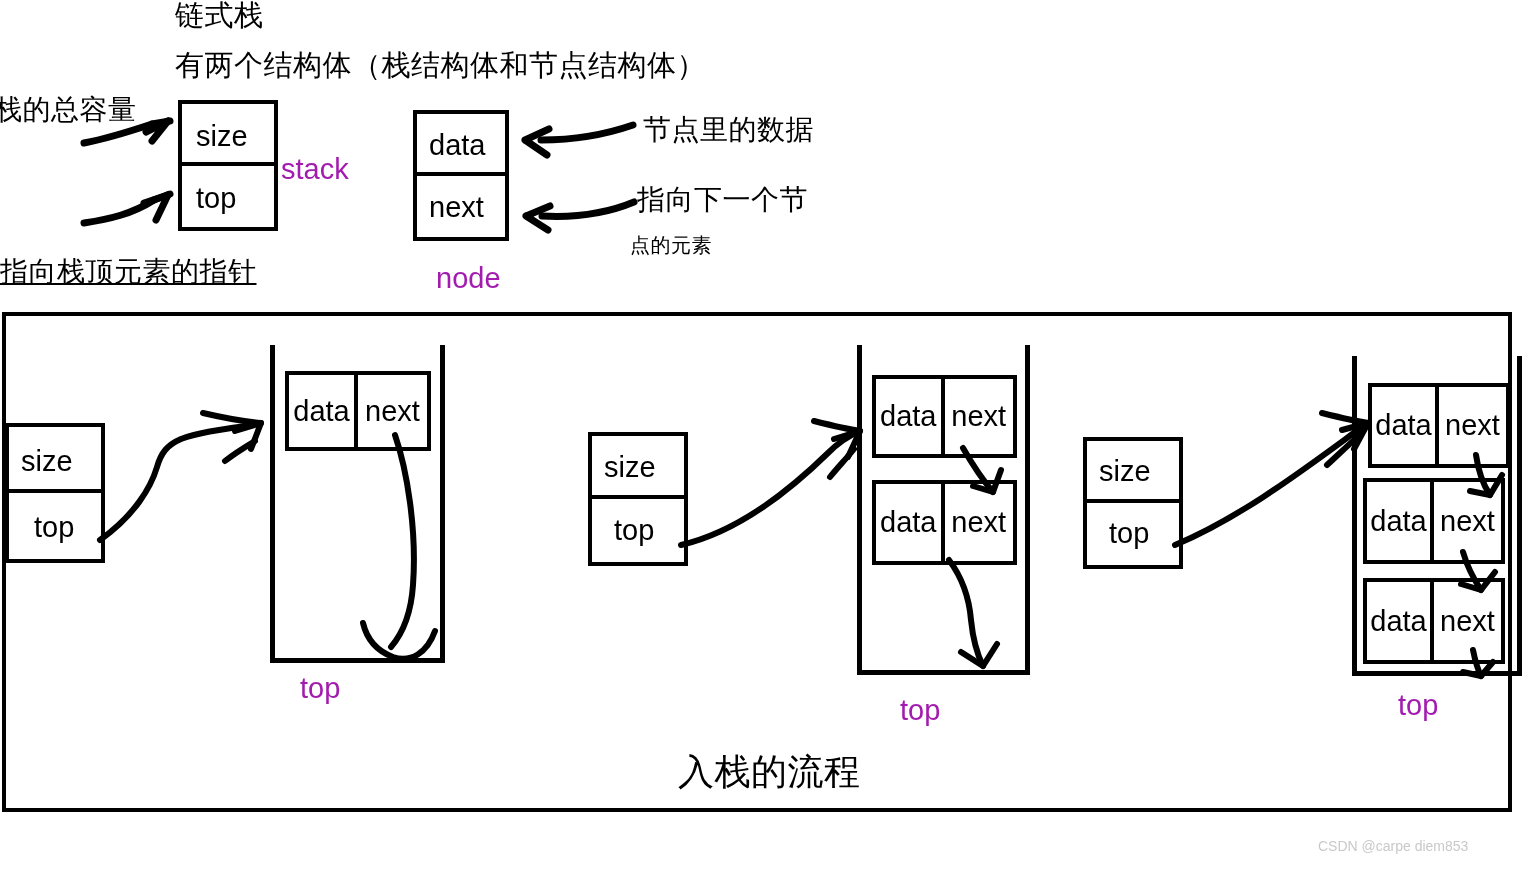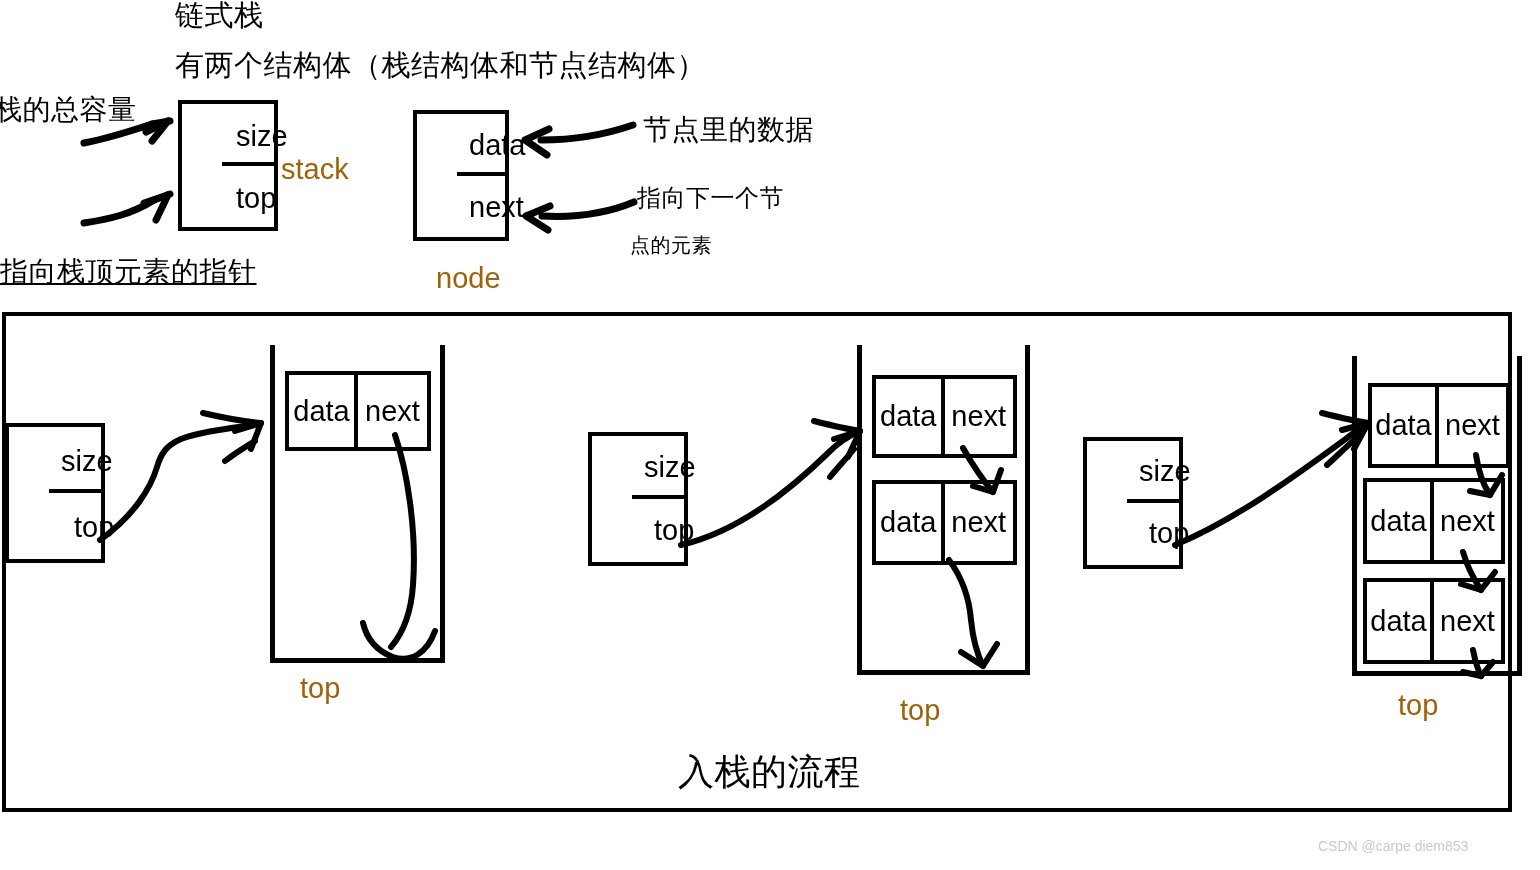--- a/index.html
+++ b/index.html
@@ -28,33 +28,32 @@
     font-size: 27px;
     line-height: 1.1;
     white-space: nowrap;
     color: #000;
     letter-spacing: 0.5px;
   }
   .en {
     font-size: 29px;
     line-height: 1.05;
     white-space: nowrap;
-    color: #a16207;
+    color: #a21caf;
   }
 
   
   .struct-box {
     border: 4px solid #000;
     box-sizing: border-box;
     background: transparent;
   }
   .struct-cell {
     box-sizing: border-box;
     position: relative;
-    margin-left: 40px;
   }
   .struct-cell.divider { border-bottom: 4px solid #000; }
   .cell-text {
     position: absolute;
     white-space: nowrap;
     font-size: 29px;
   }
 
   
   .node-box {
@@ -145,21 +144,21 @@
   <svg class="ink" style="left:515px; top:118px;" width="125" height="50">
     <path d="M118,7 C92,16 64,22 26,22" stroke-width="7"></path>
     <path d="M10,22 L34,11 M10,22 L32,37" stroke-width="7"></path>
   </svg>
   <div class="abs cn" style="left:643px; top:115px; font-size:28px;">节点里的数据</div>
 
   <svg class="ink" style="left:516px; top:196px;" width="125" height="45">
     <path d="M118,6 C94,16 62,22 26,20" stroke-width="7"></path>
     <path d="M10,20 L34,10 M10,20 L32,34" stroke-width="7"></path>
   </svg>
-  <div class="abs cn" style="left:637px; top:185px; font-size:24px;">指向下一个节</div>
+  <div class="abs cn" style="left:637px; top:185px; font-size:28px;">指向下一个节</div>
   <div class="abs cn" style="left:630px; top:234px; font-size:20px;">点的元素</div>
 
   <div class="abs outer-rect" style="left:2px; top:312px; width:1510px; height:500px;"></div>
 
   <div class="abs struct-box" style="left:5px; top:423px; width:100px; height:140px;">
     <div class="struct-cell divider" style="height:50%;">
       <span class="cell-text" style="left:12px; top:18px;">size</span>
     </div>
     <div class="struct-cell" style="height:50%;">
       <span class="cell-text" style="left:25px; top:18px;">top</span>

